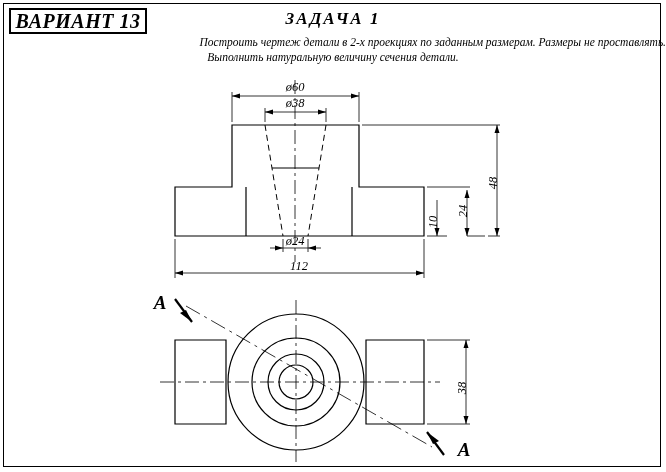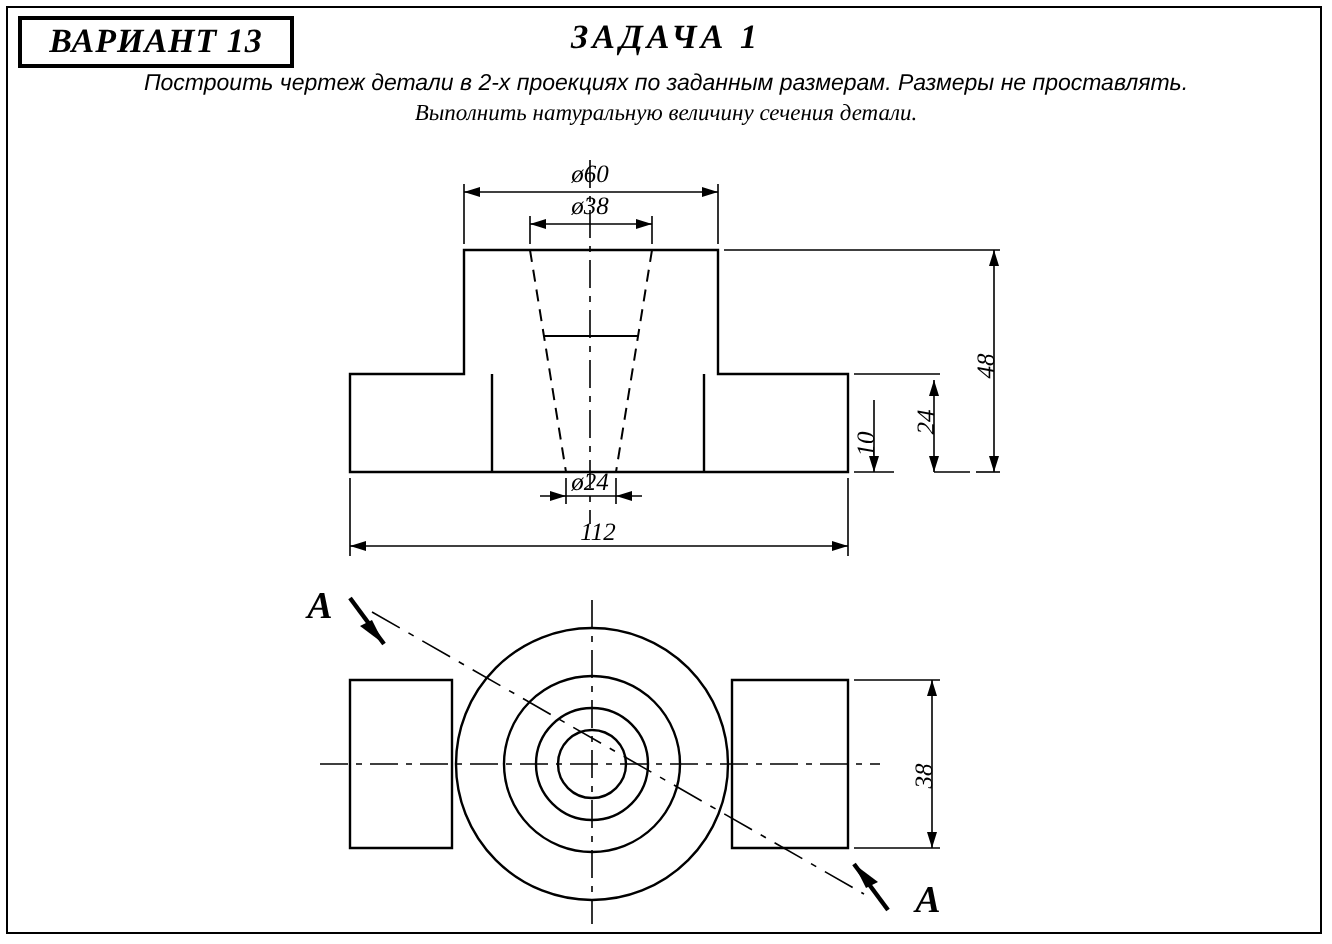--- a/index.html
+++ b/index.html
@@ -33,21 +33,21 @@
     border: 2px solid #000;
     box-sizing: border-box;
     display: flex;
     align-items: center;
     justify-content: center;
   }
   .variant-text {
     font-family: "Liberation Serif", serif;
     font-style: italic;
     font-weight: bold;
-    font-size: 17px;
+    font-size: 20px;
     letter-spacing: 0.5px;
     color: #000;
   }
   .title {
     position: absolute;
     left: 0;
     top: 9px;
     width: 666px;
     text-align: center;
     font-family: "Liberation Serif", serif;
@@ -55,22 +55,22 @@
     font-weight: bold;
     font-size: 17px;
     letter-spacing: 2px;
     color: #000;
   }
   .subtitle1 {
     position: absolute;
     left: 0;
     top: 36px;
     width: 666px;
-    text-align: center;
-    font-family: Liberation Sans, sans-serif;
+    text-align: right;
+    font-family: Liberation Serif, serif;
     font-style: italic;
     font-size: 11.5px;
     color: #000;
   }
   .subtitle2 {
     position: absolute;
     left: 0;
     top: 51px;
     width: 666px;
     text-align: center;

